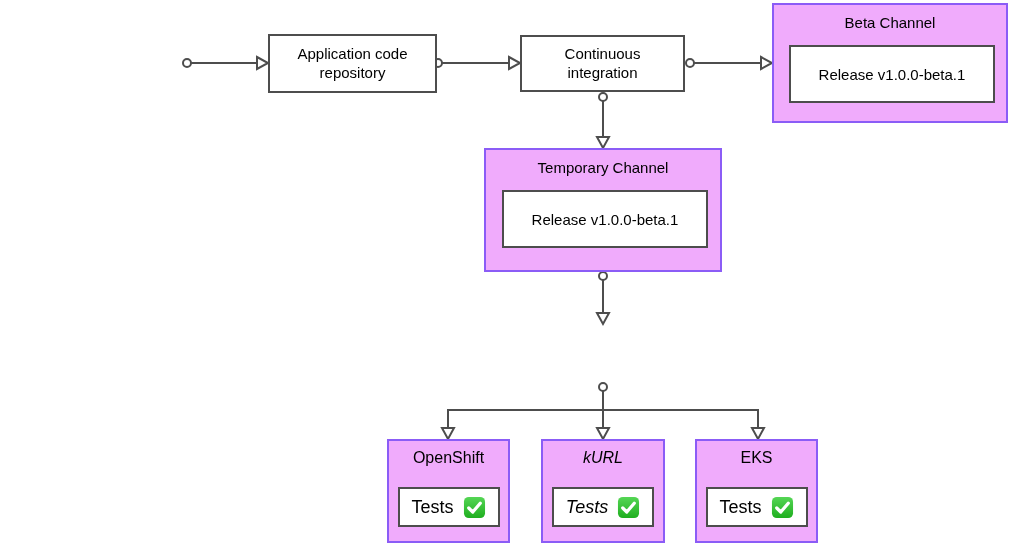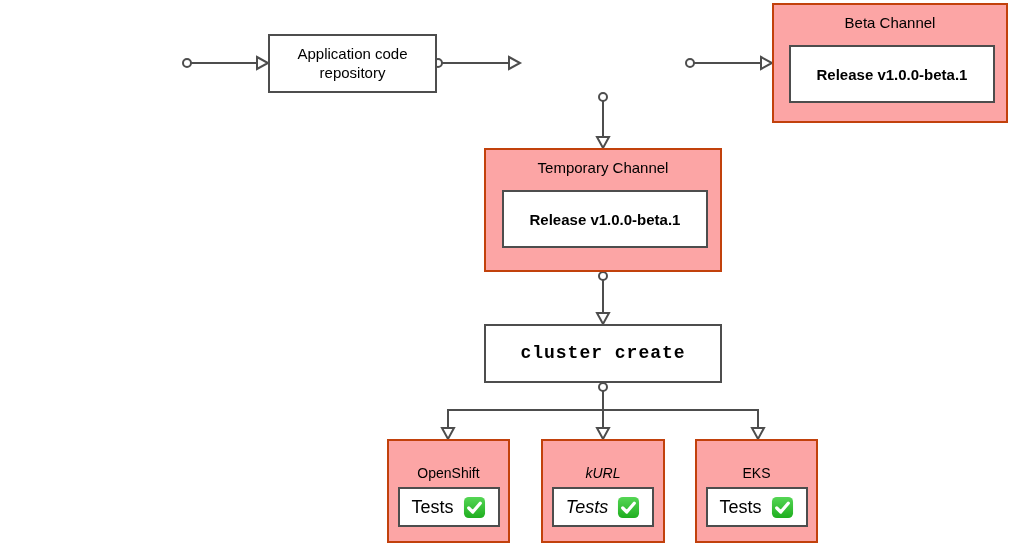--- a/index.html
+++ b/index.html
@@ -27,41 +27,40 @@
     align-items: center;
     justify-content: center;
     text-align: center;
     font-size: 15px;
     line-height: 1.25;
     white-space: pre-line;
   }
   .container-node {
     position: absolute;
     box-sizing: border-box;
-    border: 2px solid #c2410c;
-    background: #fca5a5;
+    border: 2px solid #8b5cf6;
+    background: #f0abfc;
   }
   .container-title {
     position: absolute;
     left: 0; right: 0;
     top: 9px;
     text-align: center;
     font-size: 15px;
   }
   .inner-node {
     position: absolute;
     box-sizing: border-box;
     border: 2px solid #4d4d4d;
     background: #ffffff;
     display: flex;
     align-items: center;
     justify-content: center;
     text-align: center;
     font-size: 15px;
-    font-weight: bold;
   }
   .mono {
     font-family: "Liberation Mono", "DejaVu Sans Mono", monospace;
     font-weight: bold;
     font-size: 18px;
     letter-spacing: 1px;
     white-space: nowrap;
   }
   
   #n-tag   { left: 4px;   top: 40px;  width: 178px; height: 46px; }
@@ -69,22 +68,22 @@
   #n-ci    { left: 520px; top: 35px;  width: 165px; height: 57px; }
   #c-beta  { left: 772px; top: 3px;   width: 236px; height: 120px; }
   #n-beta-release { left: 15px; top: 40px; width: 206px; height: 58px; }
   #c-temp  { left: 484px; top: 148px; width: 238px; height: 124px; padding-left: 27px; }
   #n-temp-release { left: 16px; top: 40px; width: 206px; height: 58px; }
   #n-cluster { left: 484px; top: 324px; width: 238px; height: 59px; }
   #c-openshift { left: 387px; top: 439px; width: 123px; height: 104px; }
   #c-kurl      { left: 541px; top: 439px; width: 124px; height: 104px; font-style: italic; }
   #c-eks       { left: 695px; top: 439px; width: 123px; height: 104px; }
   .platform-title {
-    position: absolute; left: 0; right: 0; top: 24px;
-    text-align: center; font-size: 14px;
+    position: absolute; left: 0; right: 0; top: 8px;
+    text-align: center; font-size: 16px;
   }
   .tests-box {
     position: absolute;
     box-sizing: border-box;
     left: 50%; top: 46px;
     transform: translateX(-50%);
     width: 102px; height: 40px;
     border: 2px solid #4d4d4d;
     background: #ffffff;
     display: flex;
@@ -146,32 +145,33 @@
       <path d="M442,428 L448,439 L454,428 Z"></path>
       <path d="M597,428 L603,439 L609,428 Z"></path>
       <path d="M752,428 L758,439 L764,428 Z"></path>
     </g>
   </svg>
 
 
   <div class="node" id="n-repo">Application code
 repository</div>
 
+  <div class="node" id="n-ci">Continuous
+integration</div>
 
   <div class="container-node" id="c-beta">
     <div class="container-title">Beta Channel</div>
     <div class="inner-node" id="n-beta-release">Release v1.0.0-beta.1</div>
   </div>
 
   <div class="container-node" id="c-temp">
     <div class="container-title">Temporary Channel</div>
     <div class="inner-node" id="n-temp-release">Release v1.0.0-beta.1</div>
   </div>
 
-  <div class="node mono" id="n-cluster">cluster create</div>
 
   <div class="container-node" id="c-openshift">
     <div class="platform-title">OpenShift</div>
     <div class="tests-box">
       <span>Tests</span>
       <svg class="check-icon" viewBox="0 0 24 24" xmlns="http://www.w3.org/2000/svg">
         <defs>
           <linearGradient id="g1" x1="0" y1="0" x2="0" y2="1">
             <stop offset="0" stop-color="#55d655"></stop>
               <stop offset="1" stop-color="#1fae1f"></stop>

